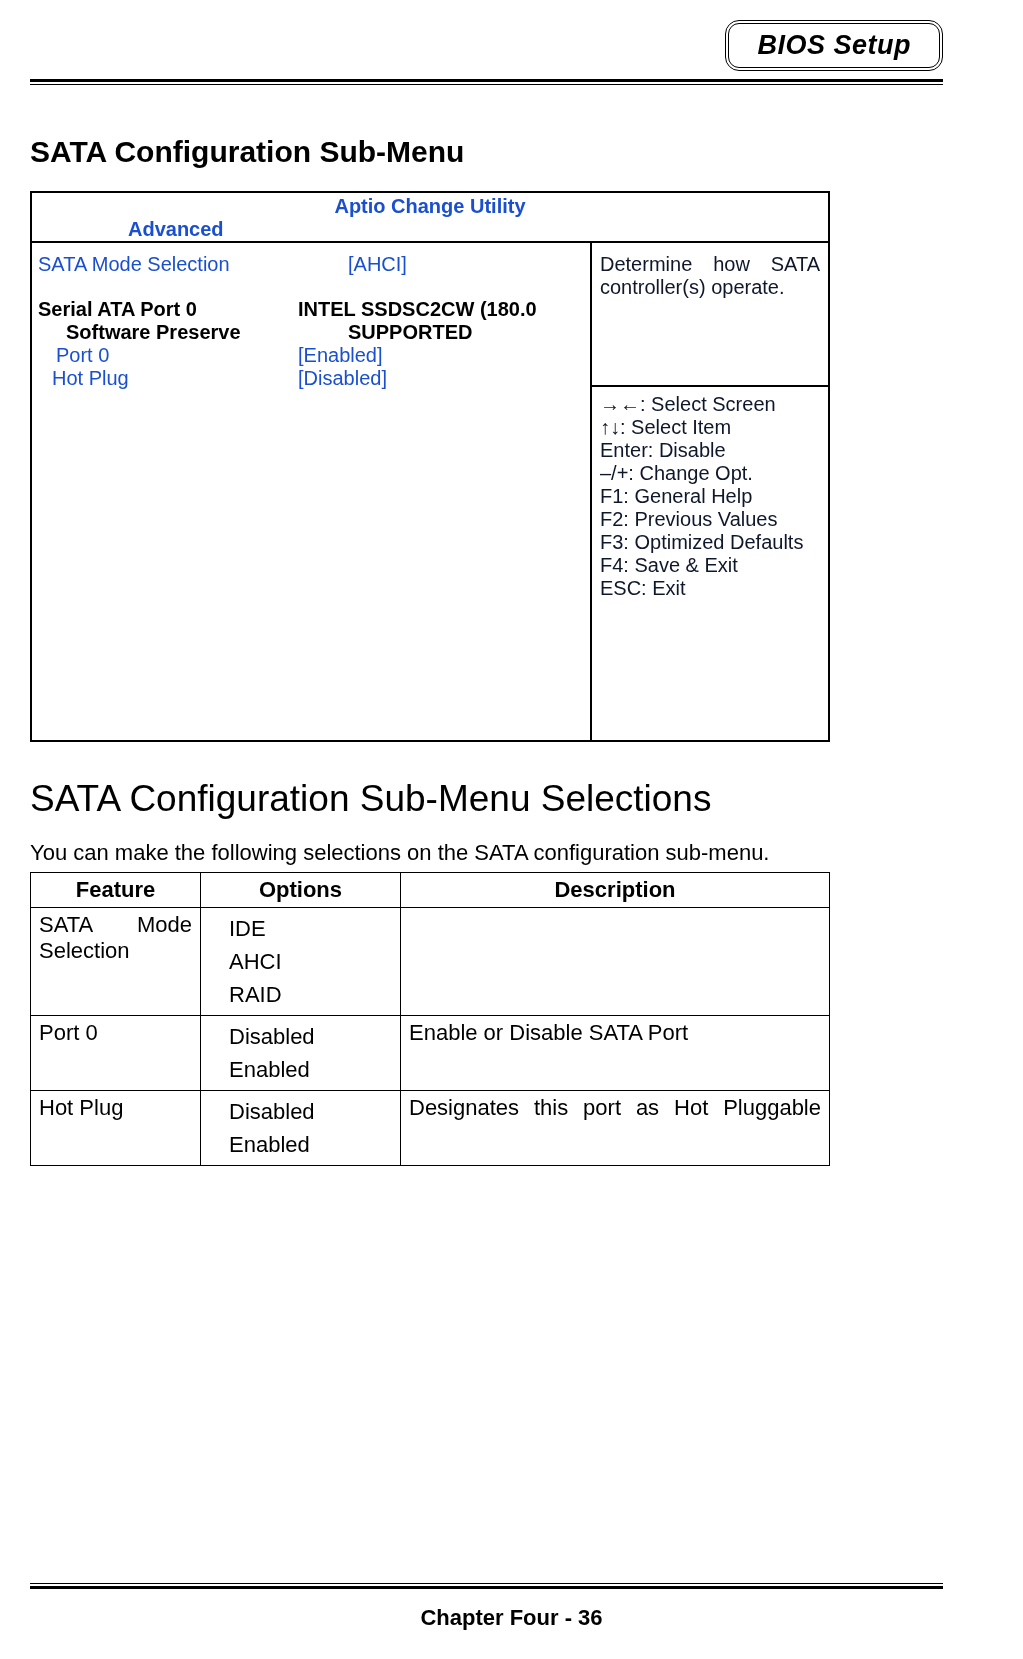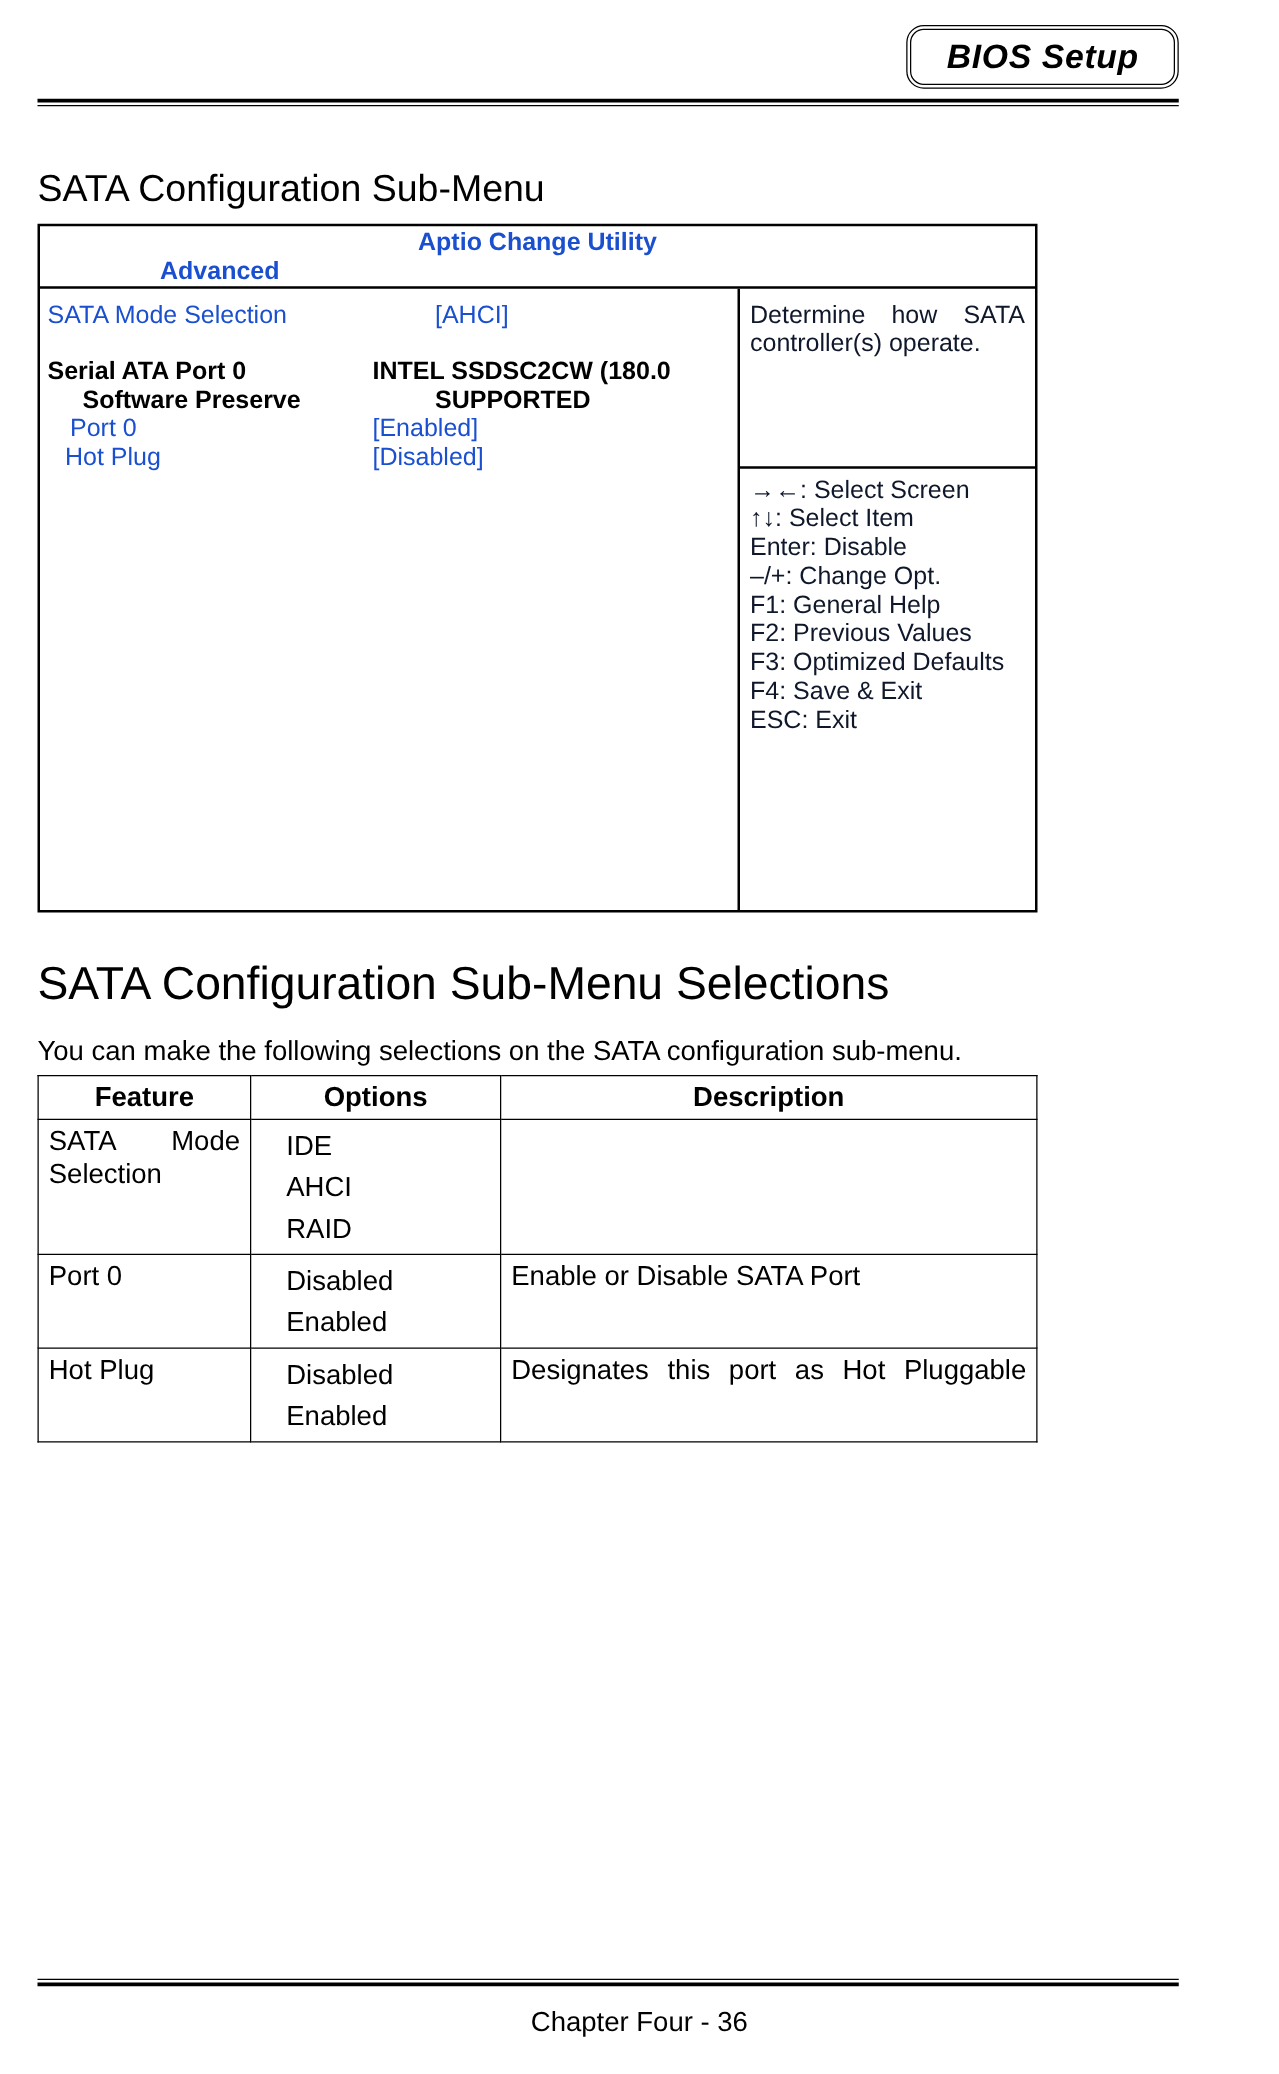--- a/index.html
+++ b/index.html
@@ -28,22 +28,22 @@
     }
     .header-rule {
       border: none;
       border-top: 3px solid #000;
       border-bottom: 1px solid #000;
       height: 6px;
       margin-bottom: 50px;
     }
     .section-title {
       font-size: 30px;
-      font-weight: normal;
-      margin-bottom: 10px;
+      font-weight: bold;
+      margin-bottom: 22px;
     }
     .bios-box {
       border: 2px solid #000;
       width: 800px;
       font-size: 20px;
     }
     .bios-header {
       border-bottom: 2px solid #000;
       text-align: left;
       color: #1a4fcf;
@@ -132,21 +132,21 @@
       border-bottom: 3px solid #000;
       height: 6px;
     }
     .page-footer {
       position: absolute;
       bottom: 28px;
       left: 0;
       right: 0;
       text-align: center;
       font-size: 22px;
-      font-weight: normal;
+      font-weight: bold;
     }
   </style>
 </head>
 <body>
 
 <div class="header-area">
   <div class="bios-badge">BIOS Setup</div>
 </div>
 <hr class="header-rule">
 

